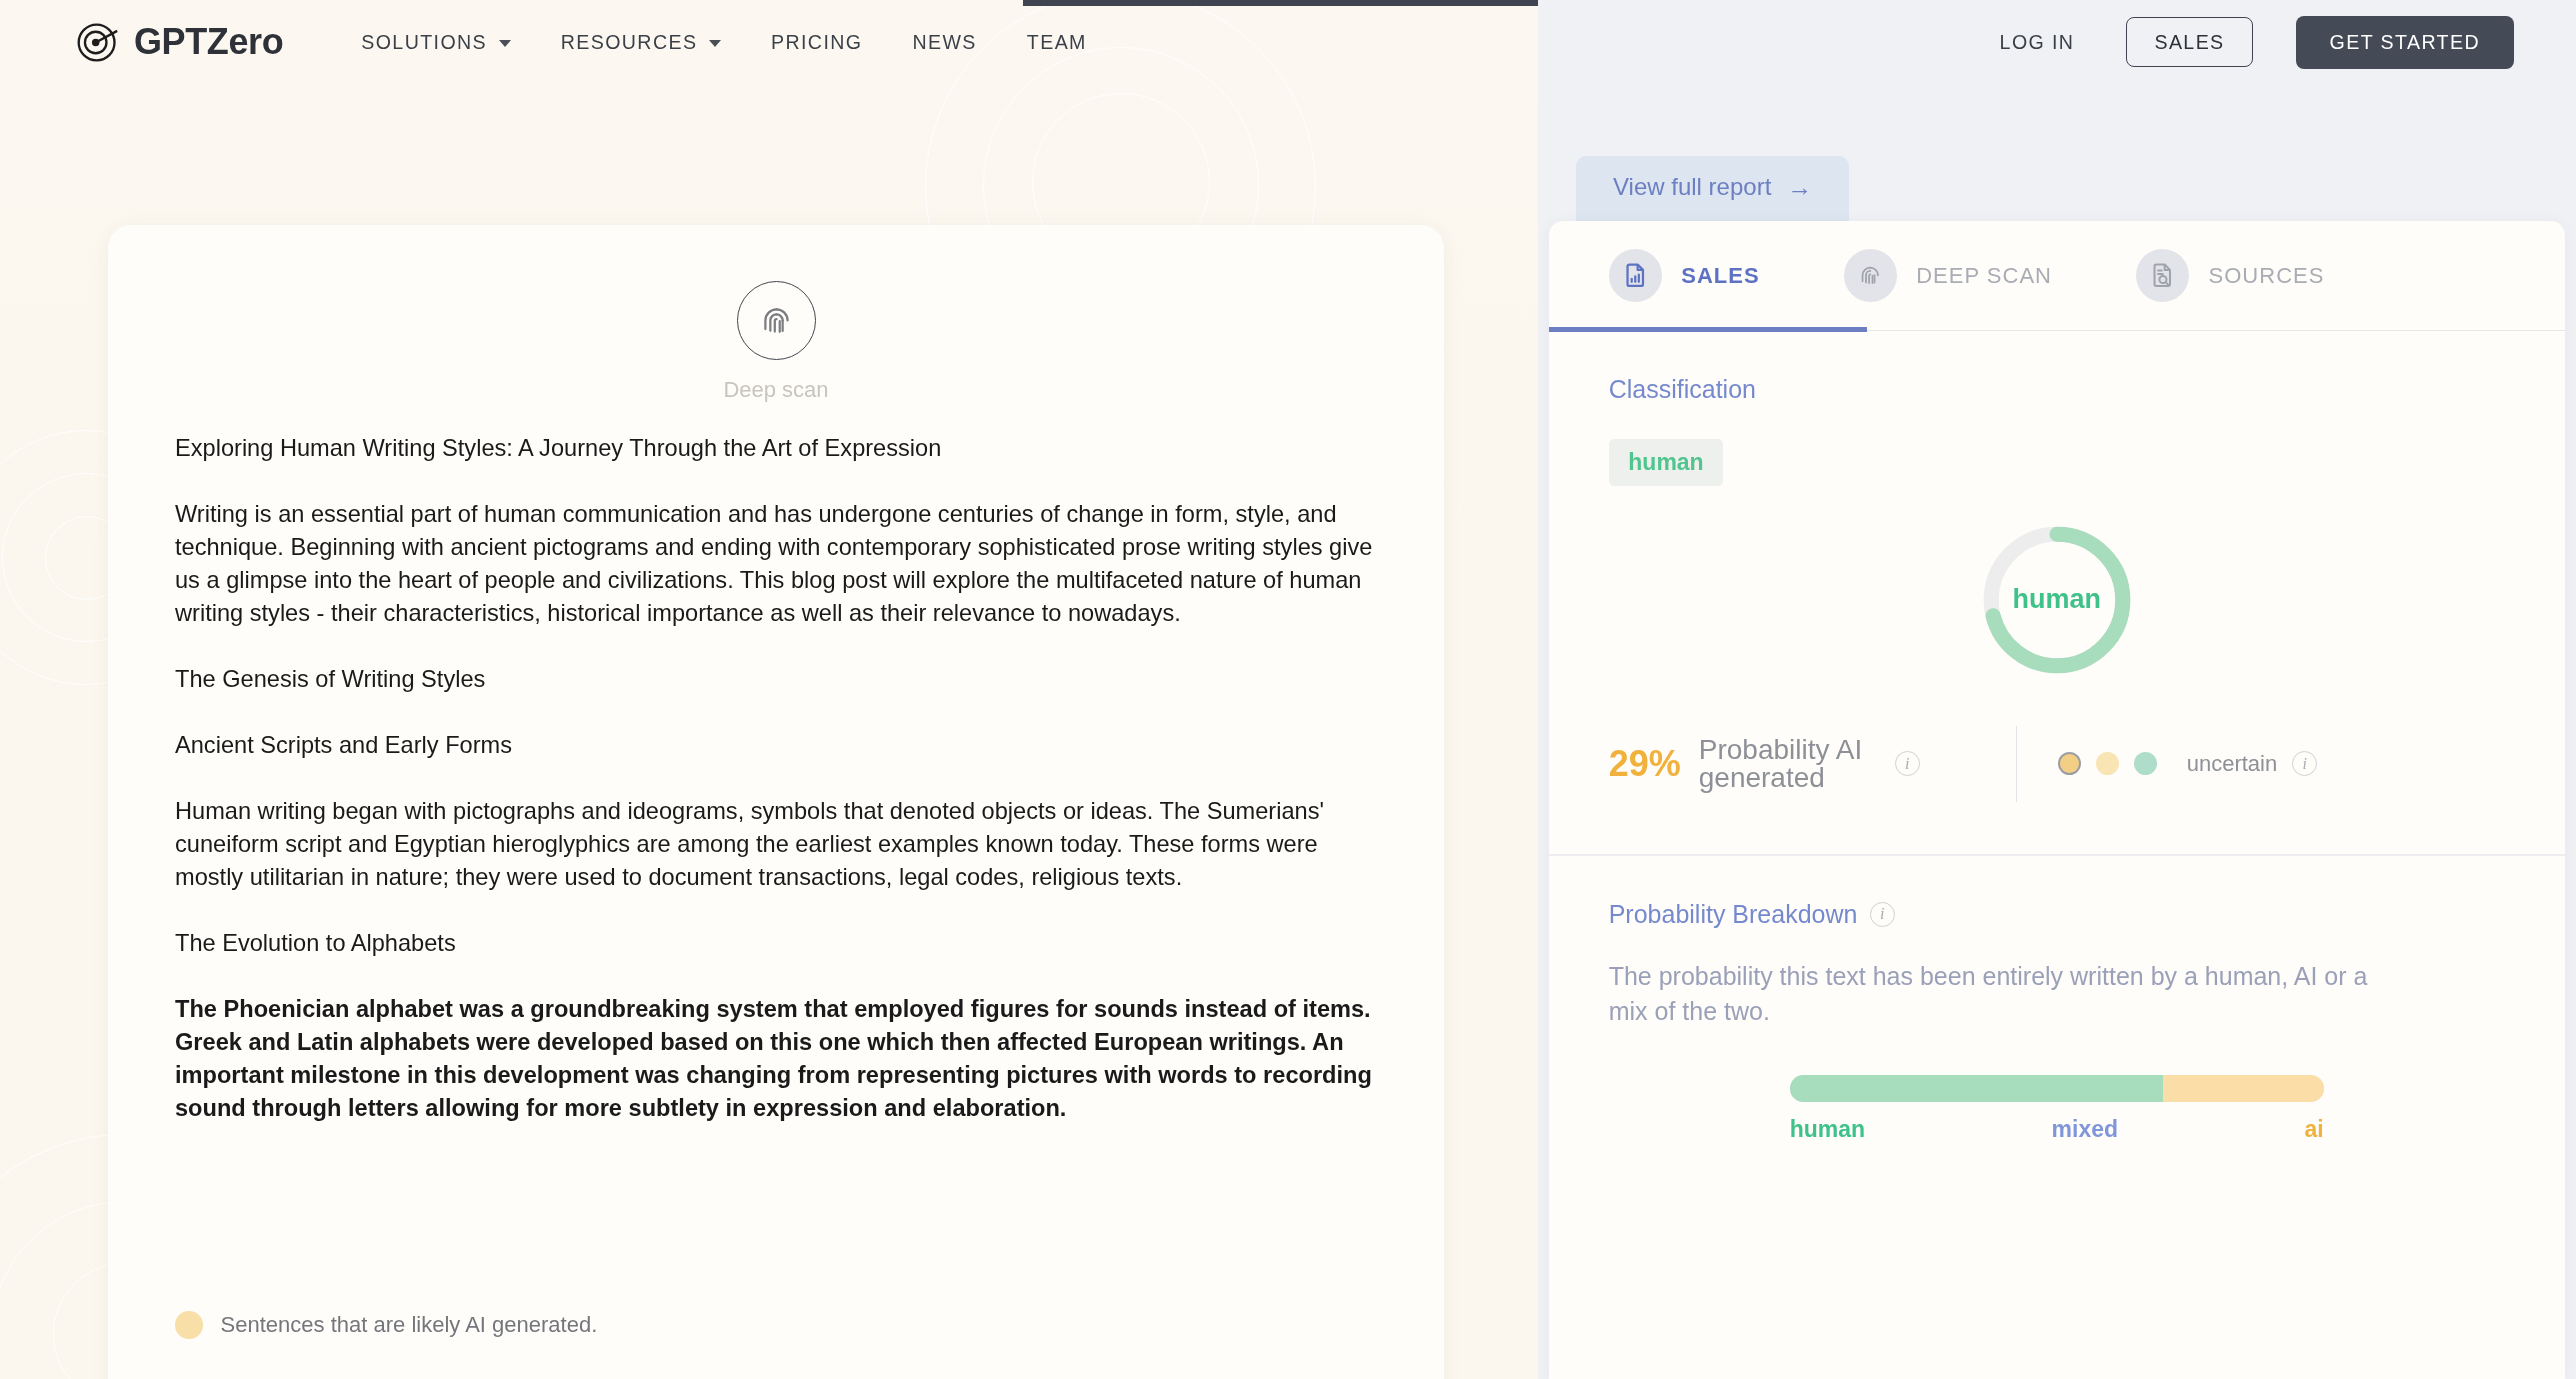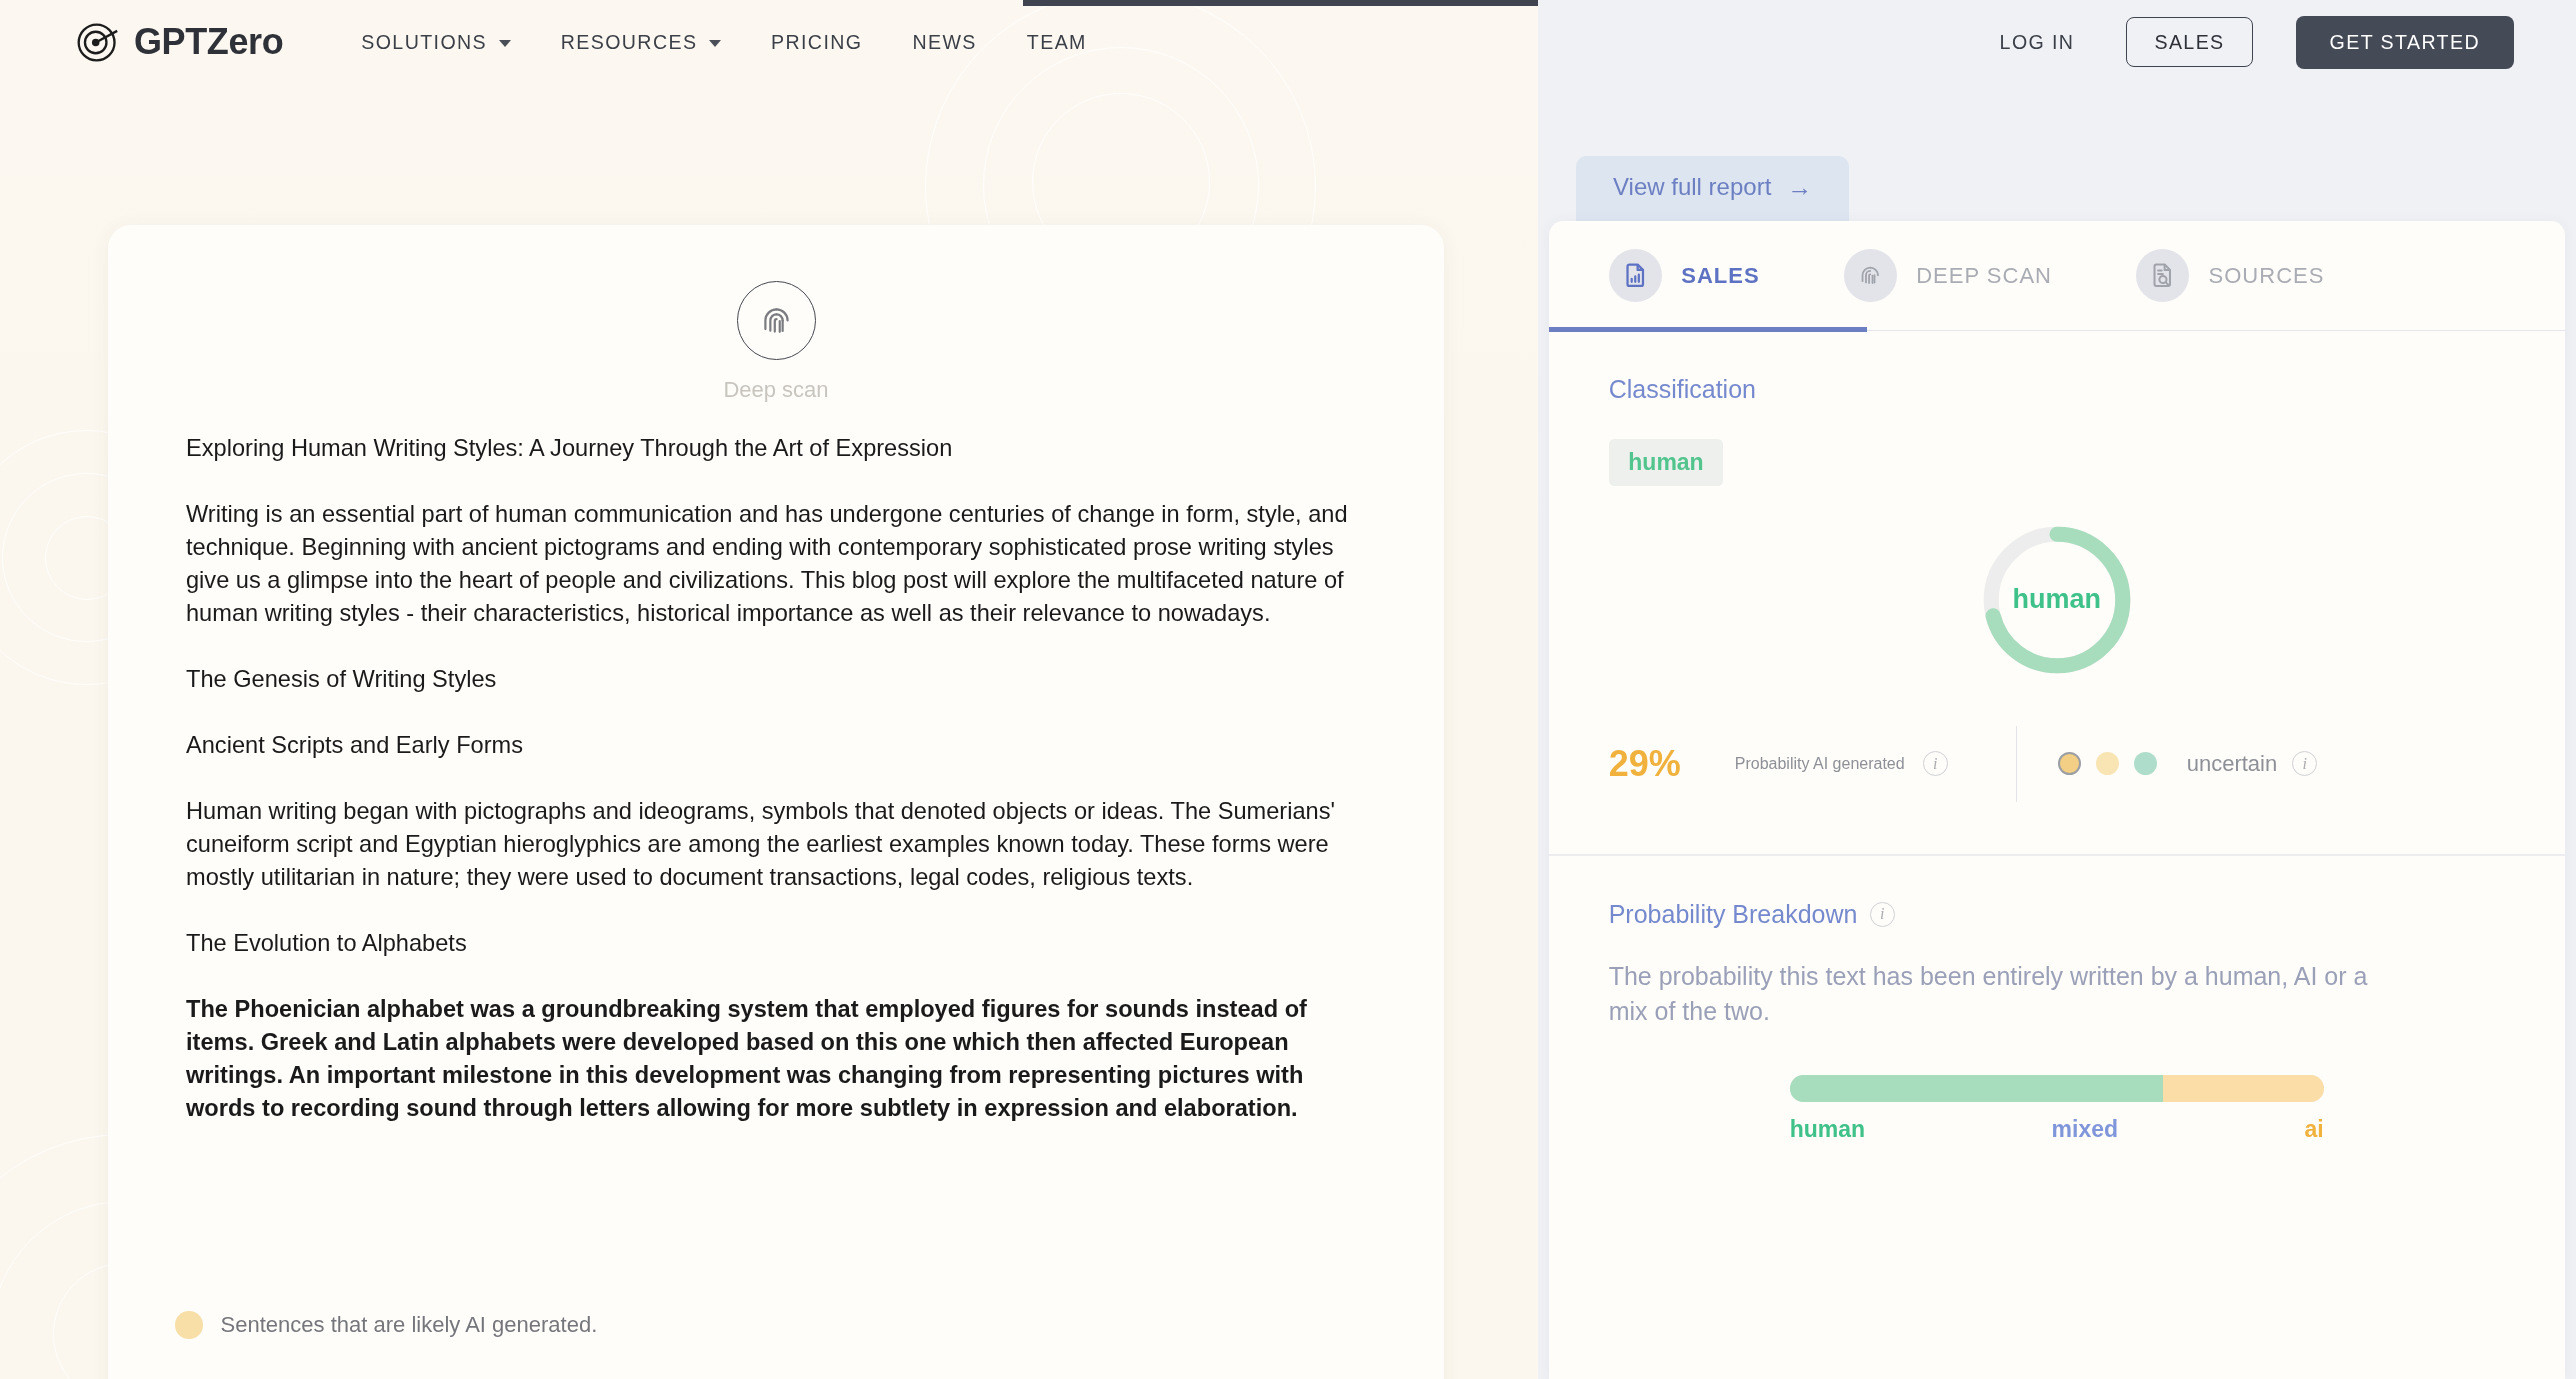--- a/index.html
+++ b/index.html
@@ -177,21 +177,21 @@
     color: #C8C5BF;
   }
 
   #doc-text {
     margin: 29px 67px 0 67px;
     font-size: 23.6px;
     line-height: 33px;
     color: #1A1A1A;
     font-family: "Liberation Sans", sans-serif;
   }
-  #doc-text p { margin: 0 0 33px 11px; }
+  #doc-text p { margin: 0 0 33px 0; }
   #doc-text p:last-child { margin-bottom: 0; font-weight: bold; }
 
   #doc-legend {
     position: absolute;
     left: 67px; bottom: 78px;
     display: flex;
     align-items: center;
     gap: 18px;
   }
   #legend-dot {
@@ -350,25 +350,24 @@
     align-items: center;
     gap: 18px;
     width: 382px;
   }
   #prob-value {
     font-size: 36px;
     font-weight: 700;
     color: #F0B13D;
   }
   #prob-label {
-    font-size: 16px;
+    font-size: 28px;
     line-height: 27.6px;
     color: #8D9097;
     max-width: 178px;
-    margin-left: 36px;
   }
   .info-icon {
     width: 25px; height: 25px;
     border-radius: 50%;
     border: 1.8px solid #CFD1D5;
     color: #AAACB1;
     font-size: 16px;
     font-style: italic;
     display: inline-flex;
     align-items: center;

